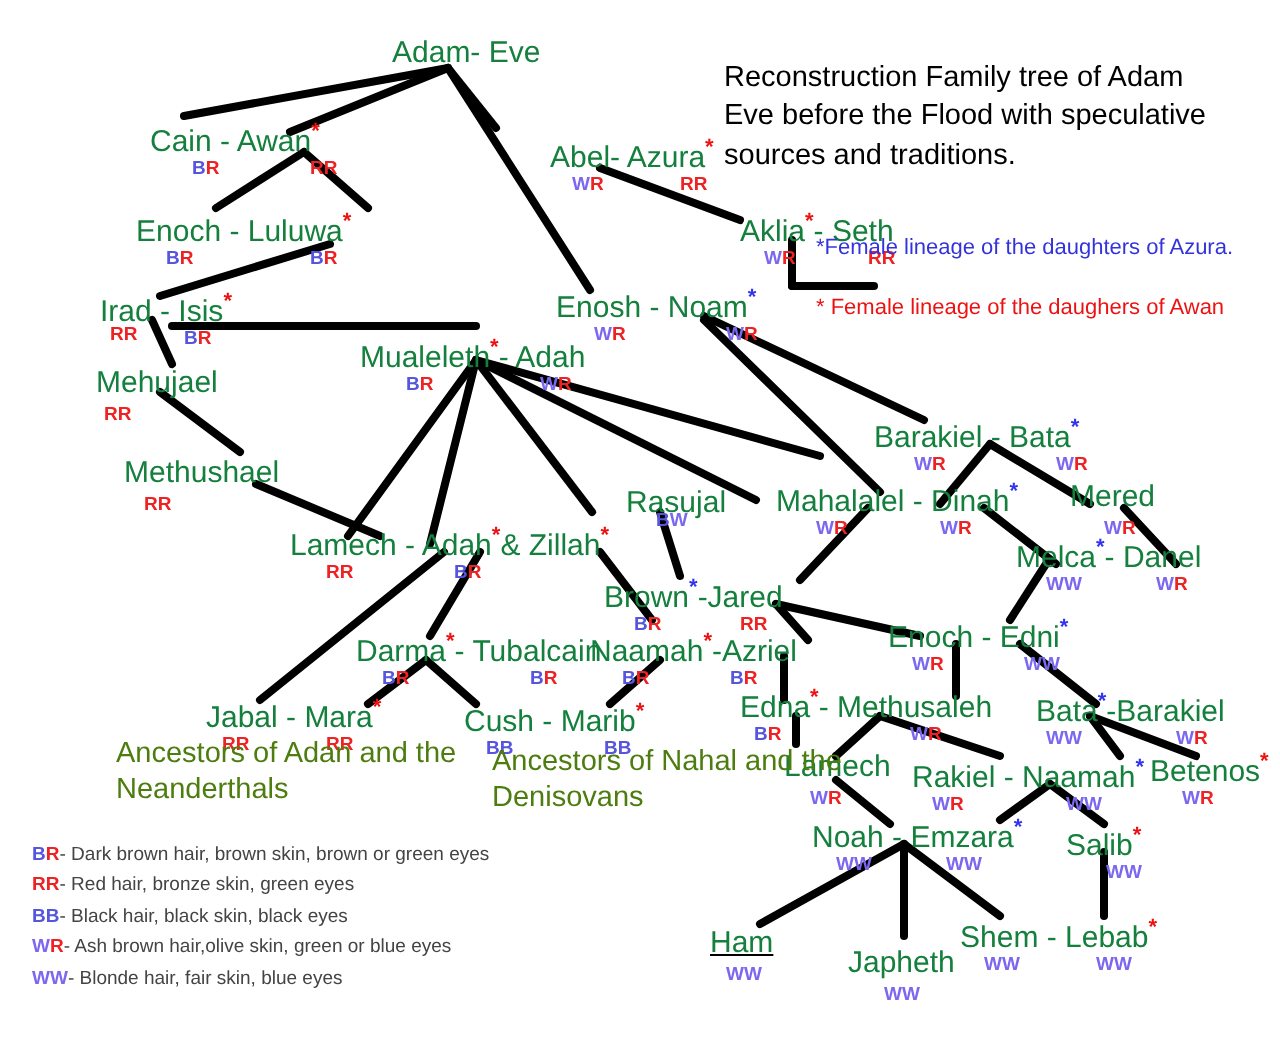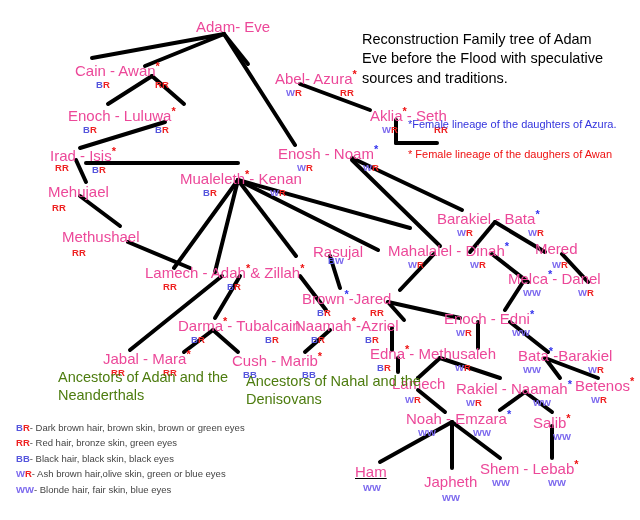--- a/index.html
+++ b/index.html
@@ -5,21 +5,21 @@
   html,body{margin:0;padding:0;}
   body{
     width:640px;height:520px;background:#ffffff;
     font-family:"Liberation Sans","DejaVu Sans",sans-serif;
     overflow:hidden;position:relative;
   }
   #tree{position:absolute;left:0;top:0;width:640px;height:520px;}
   svg.lines{position:absolute;left:0;top:0;width:640px;height:520px;pointer-events:none;}
 
   .node{position:absolute;white-space:nowrap;}
-  .nm{font-size:15px;color:#ec4899;line-height:1.0;}
+  .nm{font-size:15px;color:#15803d;line-height:1.0;}
   .ast{font-size:11px;vertical-align:super;font-weight:bold;}
   .ast.blue{color:#3333ee;}
   .ast.red{color:#ee1111;}
   .tag{position:absolute;font-size:9.5px;font-weight:bold;line-height:1;letter-spacing:0px;}
   .c-r{color:#ee2222;}
   .c-b{color:#5555dd;}
   .c-p{color:#7b68ee;}
 
   .title{
     position:absolute;font-size:14.5px;color:#000;line-height:1.33;
@@ -112,21 +112,21 @@
       <div class="tag" style="left: 83px; top: 125px;"><span class="c-b">B</span><span class="c-r">R</span></div>
       <div class="tag" style="left: 155px; top: 125px;"><span class="c-b">B</span><span class="c-r">R</span></div>
       <div class="node" style="left: 50px; top: 145px;"><span class="nm">Irad - Isis</span><span class="ast red">*</span></div>
       <div class="tag" style="left: 55px; top: 163px;"><span class="c-r">R</span><span class="c-r">R</span></div>
       <div class="tag" style="left: 92px; top: 165px;"><span class="c-b">B</span><span class="c-r">R</span></div>
       <div class="node" style="left: 278px; top: 143px;"><span class="nm">Enosh - Noam</span><span class="ast blue">*</span></div>
       <div class="tag" style="left: 297px; top: 163px;"><span class="c-p">W</span><span class="c-r">R</span></div>
       <div class="tag" style="left: 363px; top: 163px;"><span class="c-p">W</span><span class="c-r">R</span></div>
       <div class="node" style="left: 48px; top: 183px;"><span class="nm">Mehujael</span></div>
       <div class="tag" style="left: 52px; top: 203px;"><span class="c-r">R</span><span class="c-r">R</span></div>
-      <div class="node" style="left: 180px; top: 168px;"><span class="nm">Mualeleth</span><span class="ast red">*</span><span class="nm">- Kenan</span></div>
+      <div class="node" style="left: 180px; top: 168px;"><span class="nm">Mualeleth</span><span class="ast red">*</span><span class="nm">- Adah</span></div>
       <div class="tag" style="left: 203px; top: 188px;"><span class="c-b">B</span><span class="c-r">R</span></div>
       <div class="tag" style="left: 270px; top: 188px;"><span class="c-p">W</span><span class="c-r">R</span></div>
       <div class="node" style="left: 62px; top: 228px;"><span class="nm">Methushael</span></div>
       <div class="tag" style="left: 72px; top: 248px;"><span class="c-r">R</span><span class="c-r">R</span></div>
       <div class="node" style="left: 437px; top: 208px;"><span class="nm">Barakiel - Bata</span><span class="ast blue">*</span></div>
       <div class="tag" style="left: 457px; top: 228px;"><span class="c-p">W</span><span class="c-r">R</span></div>
       <div class="tag" style="left: 528px; top: 228px;"><span class="c-p">W</span><span class="c-r">R</span></div>
       <div class="node" style="left: 388px; top: 240px;"><span class="nm">Mahalalel - Dinah</span><span class="ast blue">*</span></div>
       <div class="tag" style="left: 408px; top: 260px;"><span class="c-p">W</span><span class="c-r">R</span></div>
       <div class="tag" style="left: 470px; top: 260px;"><span class="c-p">W</span><span class="c-r">R</span></div>

